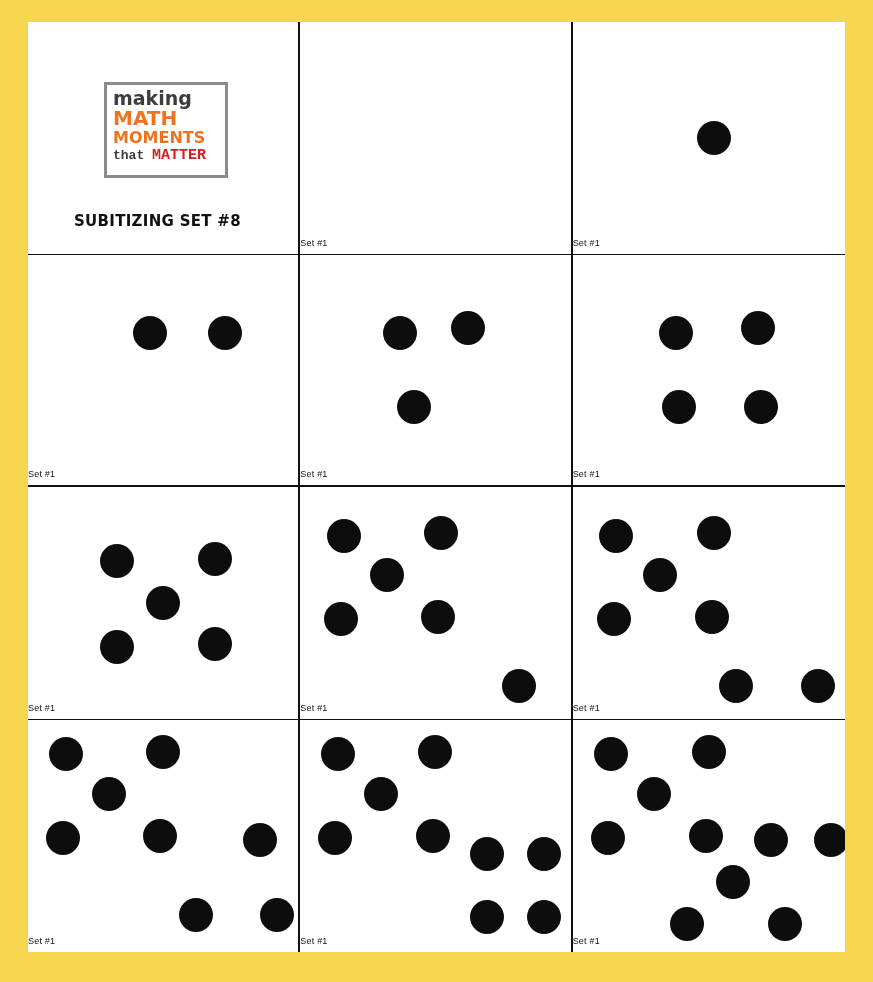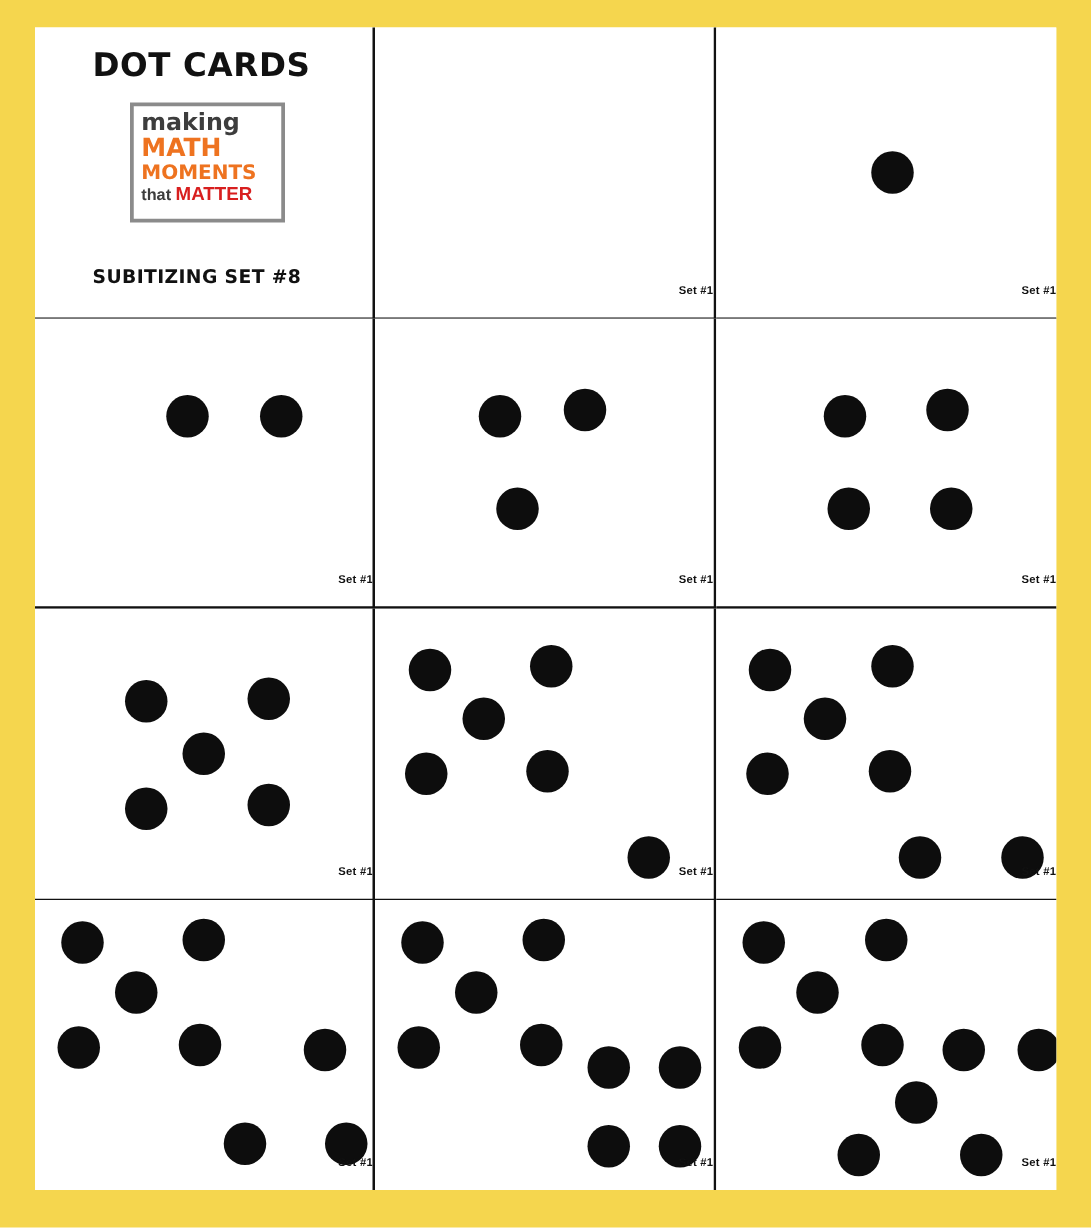--- a/index.html
+++ b/index.html
@@ -36,24 +36,24 @@
   }
   
   .card.b-right { border-right: 2px solid #111; }
   .card.b-bottom { border-bottom: 2px solid #111; }
   .card.b-bottom-thin { border-bottom: 1px solid #111; }
 
   .card-label {
     position: absolute;
     left: 0;
     right: 0;
-    bottom: 17px;
-    text-align: right;
+    bottom: 6px;
+    text-align: left;
     font-size: 9px;
-    font-weight: bold;
+    font-weight: normal;
     color: #111;
     letter-spacing: .2px;
   }
   .dot {
     position: absolute;
     background: #0d0d0d;
     border-radius: 50%;
     width: 34px;
     height: 34px;
     margin-left: -17px;
@@ -110,34 +110,33 @@
     font-weight: bold;
     color: #ee7320;
     line-height: 18px;
     font-family: "DejaVu Sans", sans-serif;
   }
   .logo .l4 {
     font-size: 13px;
     font-weight: bold;
     color: #3d3d3d;
     line-height: 17px;
-    font-family: Liberation Sans, sans-serif;
+    font-family: Liberation Mono, monospace;
   }
   .logo .l4 b {
     color: #d81f1f;
     font-size: 15px;
   }
 </style>
 </head>
 <body>
 
 <div id="page">
   <div class="grid">
       <div class="card b-right b-bottom-thin" id="card-1">
-        <div class="title">DOT CARDS</div>
         <div class="logo">
           <div class="l1">making</div>
           <div class="l2">MATH</div>
           <div class="l3">MOMENTS</div>
           <div class="l4"><span>that </span><b>MATTER</b></div>
         </div>
         <div class="subtitle">SUBITIZING SET #8</div>
       </div>
       <div class="card b-right b-bottom-thin" id="card-2">
         <div class="card-label">Set #1</div>

